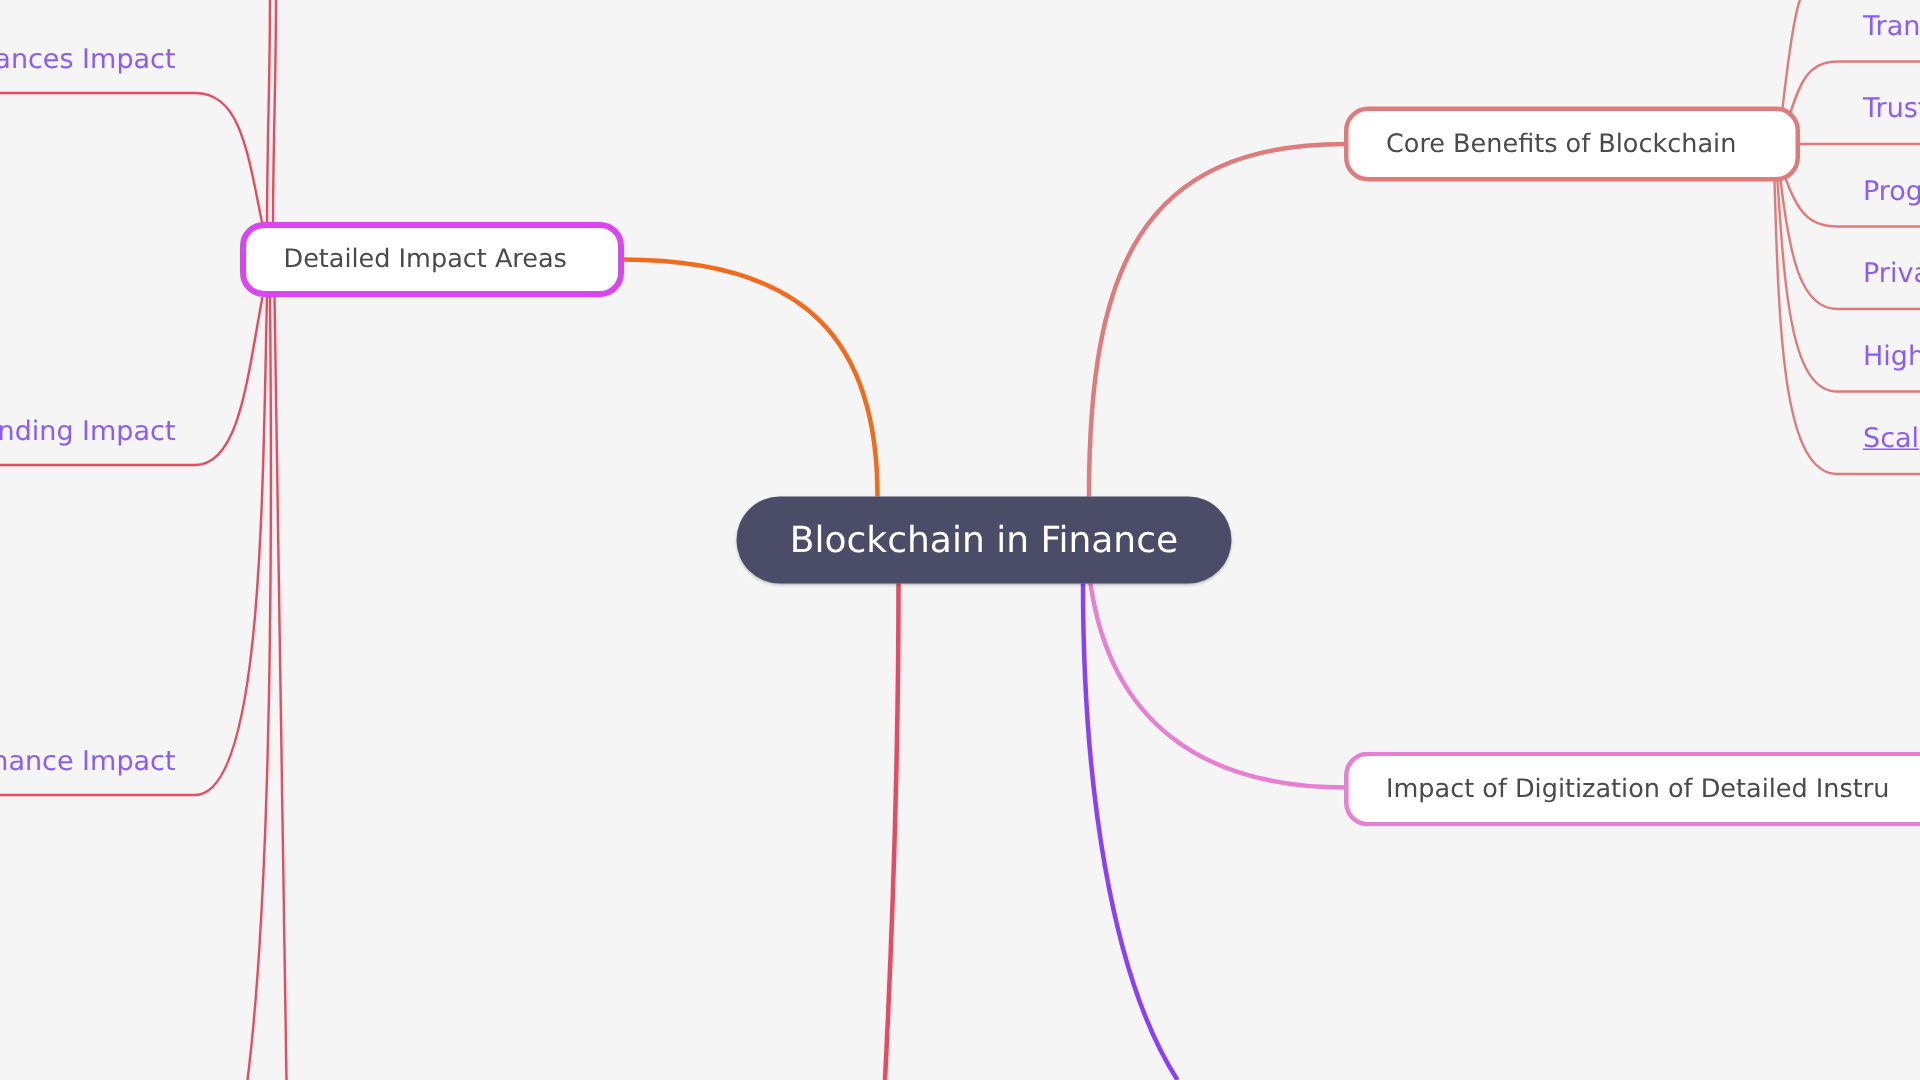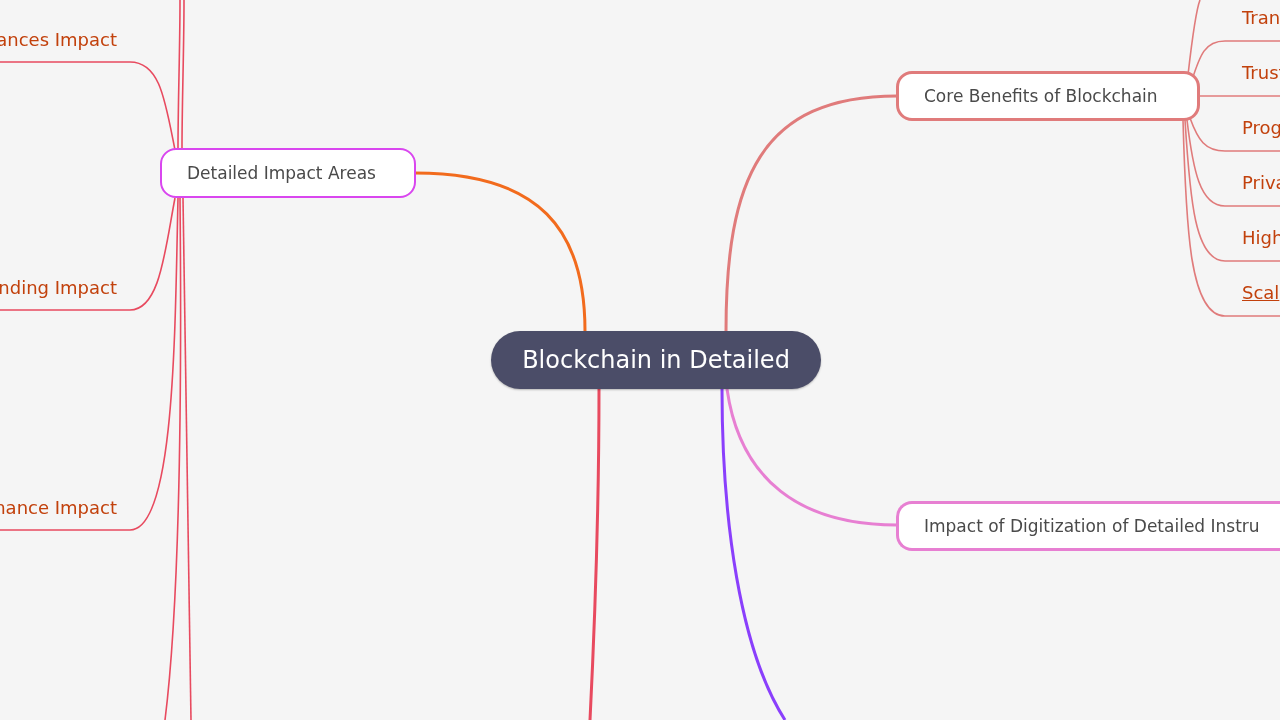--- a/index.html
+++ b/index.html
@@ -29,21 +29,21 @@
       background: #4b4d68;
       border-radius: 29px;
       color: #ffffff;
       font-size: 24px;
       display: flex; align-items: center; justify-content: center;
       box-shadow: 0 1px 2px rgba(0,0,0,0.25);
       cursor: pointer;
     }
     .leaf {
       position: absolute;
-      color: #c2410c;
+      color: #8b5cf6;
       font-size: 18px;
       white-space: nowrap;
       cursor: pointer;
     }
   </style>
 </head>
 <body>
 
 <svg class="links" width="1280" height="720">
 
@@ -72,24 +72,24 @@
     <path d="M1192,80 C1200,55 1205,41 1225,41 L1280,41"></path>
     <path d="M1198,96 L1280,96"></path>
     <path d="M1190,118 C1198,140 1205,151 1225,151 L1280,151"></path>
     <path d="M1187,120 C1193,170 1200,206 1225,206 L1280,206"></path>
     <path d="M1185,120 C1190,200 1195,261 1225,261 L1280,261"></path>
     <path d="M1183,120 C1186,230 1190,316 1225,316 L1280,316"></path>
   </g>
 </svg>
 
 <div class="root">
-  <span>Blockchain in Detailed</span>
+  <span>Blockchain in Finance</span>
 </div>
 
-<div class="node" style="left:160px; top:148px; width:256px; height:50px; border:2px solid #d946ef;">
+<div class="node" style="left:160px; top:148px; width:256px; height:50px; border:4px solid #d946ef;">
   <span>Detailed Impact Areas</span>
 </div>
 
 <div class="node" style="left:896px; top:71px; width:304px; height:50px; border:3px solid #e07b7b;">
   <span>Core Benefits of Blockchain</span>
 </div>
 
 <div class="node" style="left:896px; top:501px; width:400px; height:50px; border:3px solid #e77fd2; border-right:none; border-radius:16px 0 0 16px;">
   <span>Impact of Digitization of Detailed Instru</span>
 </div>

